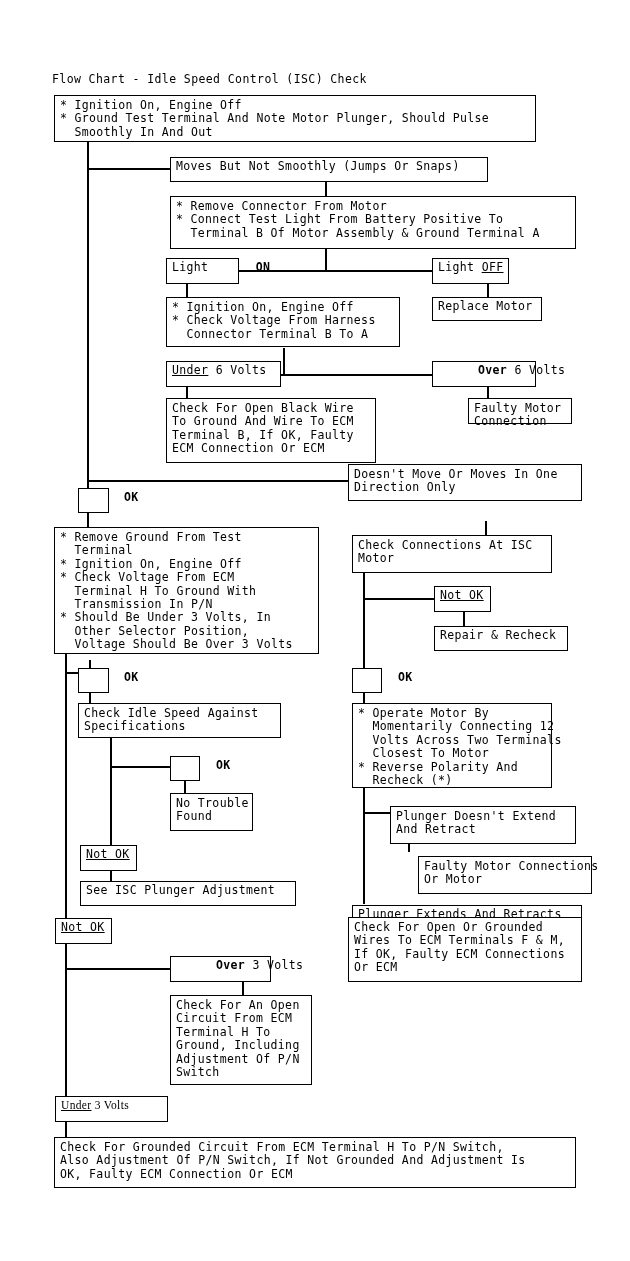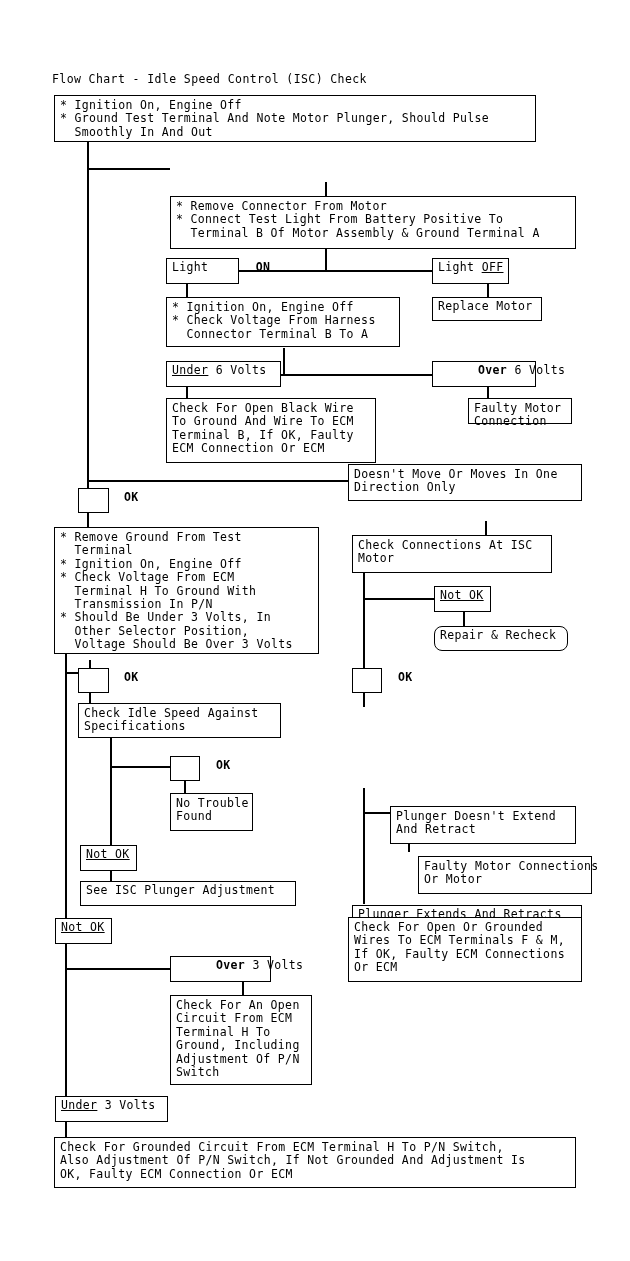--- a/index.html
+++ b/index.html
@@ -101,20 +101,21 @@
   <div class="line hl" style="left:65px;top:968px;width:110px;"></div>
   <div class="line vl" style="left:65px;top:930px;height:180px;"></div>
   <div class="line vl" style="left:242px;top:982px;height:14px;"></div>
   <div class="line vl" style="left:65px;top:1108px;height:14px;"></div>
   <div class="line vl" style="left:65px;top:1121px;height:18px;"></div>
 
   <div class="box" style="left:54px;top:95px;width:482px;height:47px;">* Ignition On, Engine Off
 * Ground Test Terminal And Note Motor Plunger, Should Pulse
   Smoothly In And Out</div>
 
+  <div class="box tight" style="left:170px;top:157px;width:318px;height:25px;">Moves But Not Smoothly (Jumps Or Snaps)</div>
 
   <div class="box" style="left:170px;top:196px;width:406px;height:53px;">* Remove Connector From Motor
 * Connect Test Light From Battery Positive To
   Terminal B Of Motor Assembly &amp; Ground Terminal A</div>
 
   <div class="box tight" style="left:166px;top:258px;width:73px;height:26px;"><span>Light </span><span class="b">ON</span></div>
 
   <div class="box tight" style="left:432px;top:258px;width:77px;height:26px;"><span>Light </span><span class="u">OFF</span></div>
 
   <div class="box tight" style="left:432px;top:297px;width:110px;height:24px;">Replace Motor</div>
@@ -148,29 +149,35 @@
   Transmission In P/N
 * Should Be Under 3 Volts, In
   Other Selector Position,
   Voltage Should Be Over 3 Volts</div>
 
   <div class="box" style="left:352px;top:535px;width:200px;height:38px;">Check Connections At ISC
 Motor</div>
 
   <div class="box tight" style="left:434px;top:586px;width:57px;height:26px;"><span class="u">Not OK</span></div>
 
-  <div class="box tight" style="left:434px;top:626px;width:134px;height:25px;border-radius:8px;">Repair &amp; Recheck</div>
+  <div class="box tight" style="left:434px;top:626px;width:134px;height:25px;">Repair &amp; Recheck</div>
 
   <div class="box tight" style="left:352px;top:668px;width:30px;height:25px;"><span class="b">OK</span></div>
 
   <div class="box tight" style="left:78px;top:668px;width:31px;height:25px;"><span class="b">OK</span></div>
 
   <div class="box" style="left:78px;top:703px;width:203px;height:35px;">Check Idle Speed Against
 Specifications</div>
 
+  <div class="box" style="left:352px;top:703px;width:200px;height:85px;">* Operate Motor By
+  Momentarily Connecting 12
+  Volts Across Two Terminals
+  Closest To Motor
+* Reverse Polarity And
+  Recheck (*)</div>
 
   <div class="box tight" style="left:170px;top:756px;width:30px;height:25px;"><span class="b">OK</span></div>
 
   <div class="box" style="left:170px;top:793px;width:83px;height:38px;">No Trouble
 Found</div>
 
   <div class="box" style="left:390px;top:806px;width:186px;height:38px;">Plunger Doesn't Extend
 And Retract</div>
 
   <div class="box" style="left:418px;top:856px;width:174px;height:38px;">Faulty Motor Connections
@@ -191,19 +198,19 @@
 
   <div class="box tight" style="left:170px;top:956px;width:101px;height:26px;"><span class="b">Over</span><span> 3 Volts</span></div>
 
   <div class="box" style="left:170px;top:995px;width:142px;height:90px;">Check For An Open
 Circuit From ECM
 Terminal H To
 Ground, Including
 Adjustment Of P/N
 Switch</div>
 
-  <div class="box tight" style="left:55px;top:1096px;width:113px;height:26px;"><span class="u">Under</span><span> 3 Volts</span></div>
+  <div class="box tight" style="left:55px;top:1096px;width:113px;height:26px;font-family:Liberation Serif, serif;"><span class="u">Under</span><span> 3 Volts</span></div>
 
   <div class="box" style="left:54px;top:1137px;width:522px;height:51px;">Check For Grounded Circuit From ECM Terminal H To P/N Switch,
 Also Adjustment Of P/N Switch, If Not Grounded And Adjustment Is
 OK, Faulty ECM Connection Or ECM</div>
 
 </div>
 
 </body></html>

